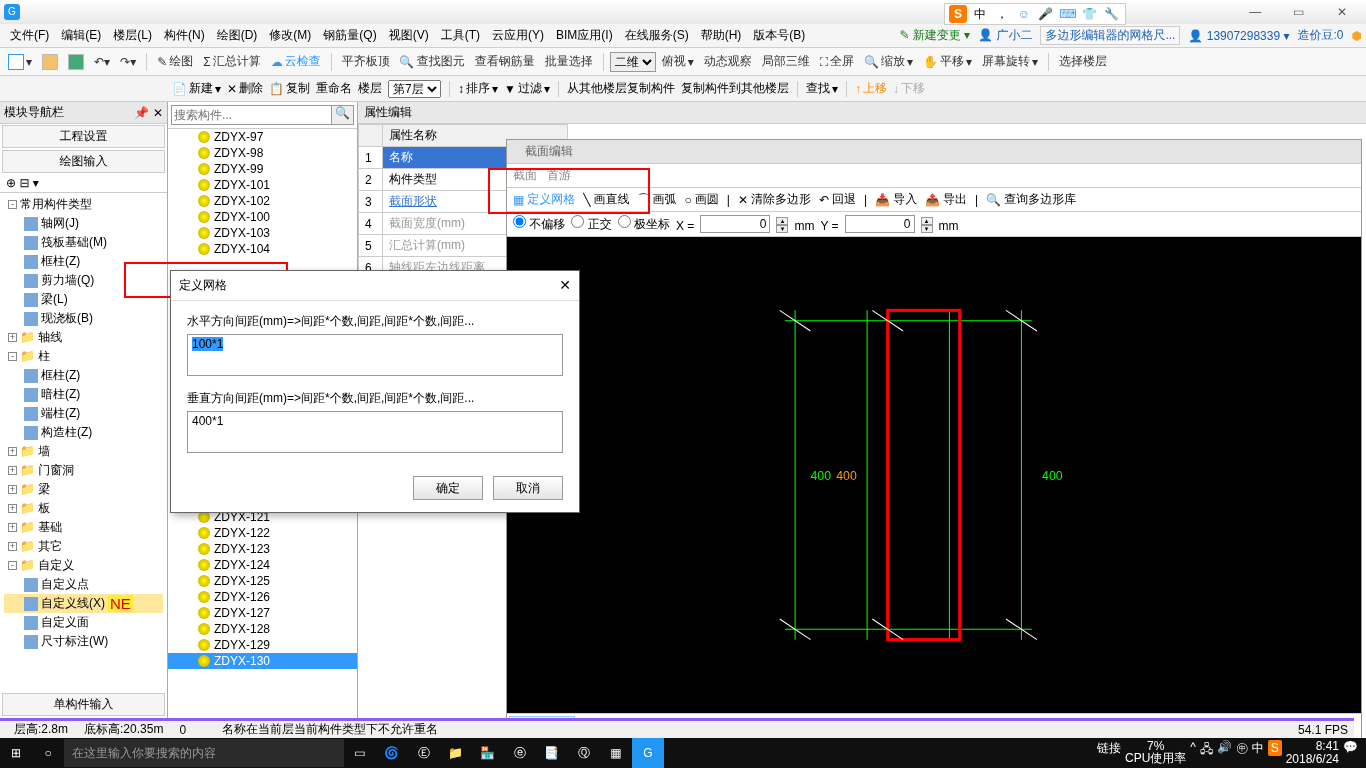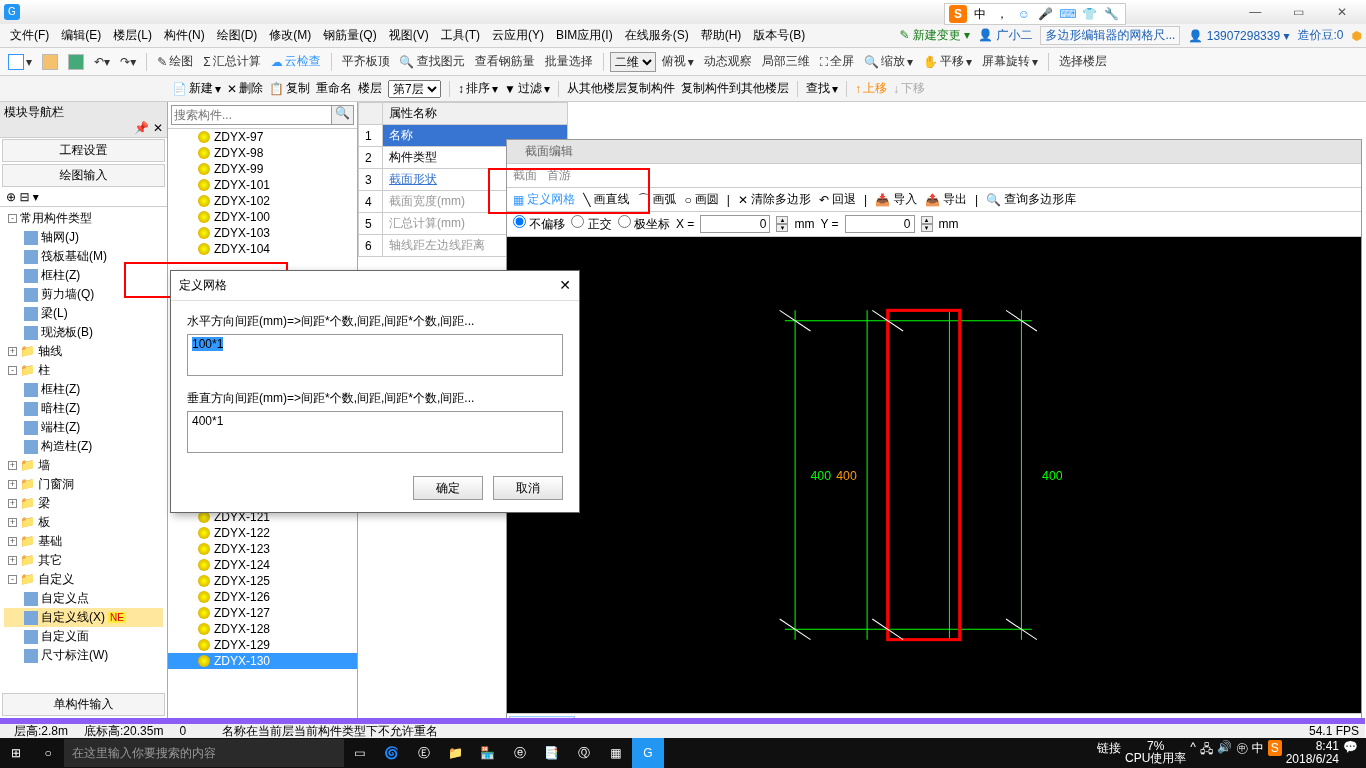--- a/index.html
+++ b/index.html
@@ -17,30 +17,30 @@
 
 .toolbar { height: 28px; background: #f8f8f8; border-bottom:1px solid #d0d0d0; display:flex; align-items:center; padding:0 4px; gap:2px; color:#333;}
 .toolbar .sep { width:1px; height:18px; background:#ccc; margin:0 4px;}
 .toolbar .tb { padding:0 4px; display:flex; align-items:center; gap:2px; white-space:nowrap;}
 .toolbar .ico { width:16px; height:16px; display:inline-block; background:#ddd; border:1px solid #bbb;}
 .toolbar select { font-size:12px; height:20px; border:1px solid #999;}
 
 .main { display:flex; height: 640px; }
 
 .nav-panel { width: 168px; border-right:1px solid #aaa; background:#fff; display:flex; flex-direction:column;}
-.nav-panel .hdr { background:#e8e8e8; border-bottom:1px solid #ccc; padding:2px 4px; display:flex; flex-direction:column;}
+.nav-panel .hdr { background:#e8e8e8; border-bottom:1px solid #ccc; padding:2px 4px; display:flex; align-items:center;}
 .nav-panel .hdr .pin { margin-left:auto; }
 .nav-panel .btn-row { border:1px solid #ccc; text-align:center; padding:2px; background:#f5f5f5; margin:1px 2px;}
 .nav-tree { flex:1; overflow:auto; padding:2px 4px; font-size:12px;}
 .nav-tree .node { white-space:nowrap; padding:1px 0 1px 12px; display:flex; align-items:center; gap:3px;}
 .nav-tree .node.l1{padding-left:4px;} .nav-tree .node.l2{padding-left:20px;}
 .nav-tree .exp { width:9px; height:9px; border:1px solid #888; display:inline-block; text-align:center; line-height:7px; font-size:9px; color:#555;}
 .nav-tree .ticon{width:14px;height:14px;display:inline-block;background:#7aa7d9;}
 .nav-tree .sel { background:#ffe89e; }
-.nav-tree .new-badge{background:#ffeb3b;color:#d00;font-size:10px;padding:0 2px;}
+.nav-tree .new-badge{background:#ffeb3b;color:#d00;font-size:15px;padding:0 2px;}
 
 .list-panel { width: 190px; border-right:1px solid #aaa; background:#fff; display:flex; flex-direction:column;}
 .list-panel .searchrow{display:flex;padding:3px;border-bottom:1px solid #ccc;}
 .list-panel .searchrow input{flex:1;border:1px solid #999;padding:2px;}
 .list-panel .searchrow .sbtn{width:22px;border:1px solid #999;border-left:none;background:#eee;text-align:center;}
 .component-list{flex:1;overflow:auto;}
 .component-list .item{padding:1px 4px 1px 30px;white-space:nowrap;display:flex;align-items:center;gap:4px;}
 .component-list .item .cicon{width:12px;height:12px;background:radial-gradient(#ff0,#c90);border-radius:50%;}
 .component-list .item.sel{background:#3399ff;color:#fff;}
 
@@ -48,36 +48,36 @@
 .prop-title{background:#e8e8e8;border-bottom:1px solid #ccc;padding:2px 6px;}
 .prop-table{border-collapse:collapse;width:100%;}
 .prop-table td,.prop-table th{border:1px solid #ccc;padding:2px 6px;font-size:12px;text-align:left;}
 .prop-table th{background:#f0f0f0;font-weight:normal;text-align:left;}
 .prop-table tr.selected td:nth-child(2){background:#3874d1;color:#fff;}
 .prop-table .link{color:#3874d1;text-decoration:underline;}
 
 .section-editor{position:absolute;left:506px;top:139px;right:4px;bottom:4px;background:#fff;border:1px solid #999;display:flex;flex-direction:column;}
 .section-editor .se-title{background:#e4e4e4;padding:3px 18px;border-bottom:1px solid #ccc;color:#666;}
 .section-editor .se-tb{display:flex;align-items:center;padding:3px 6px;gap:8px;border-bottom:1px solid #ccc;flex-wrap:wrap;}
-.section-editor .se-tb2{display:flex;align-items:center;padding:3px 6px;gap:6px;border-bottom:1px solid #ccc;}
+.section-editor .se-tb2{display:flex;align-items:flex-end;padding:3px 6px;gap:6px;border-bottom:1px solid #ccc;}
 .section-editor .se-tb .tbitem,.section-editor .se-tb2 .tbitem{display:flex;align-items:center;gap:3px;}
 .section-editor .coord-in{width:70px;text-align:right;border:1px solid #999;padding:1px 3px;}
 .section-editor .spinner{width:12px;display:inline-flex;flex-direction:column;}
 .section-editor .spinner span{height:8px;border:1px solid #999;font-size:7px;text-align:center;line-height:6px;background:#eee;}
 .canvas{flex:1;background:#000;position:relative;overflow:hidden;}
 .canvas svg{width:100%;height:100%;}
 .canvas-footer{display:flex;align-items:center;border-top:1px solid #ccc;}
 .canvas-footer .dyn{border:1px solid #9cf;background:#eef;padding:2px 8px;margin:2px;}
 .canvas-footer .coords{padding:2px 8px;color:#333;}
 
 .list-toolbar{height:26px;background:#f4f4f4;border-bottom:1px solid #ccc;display:flex;align-items:center;padding:0 4px;gap:6px;white-space:nowrap;overflow:hidden;}
 .list-toolbar .tb{display:flex;align-items:center;gap:2px;}
 .list-toolbar .sep{width:1px;height:16px;background:#ccc;margin:0 2px;}
 
-.status-bar{position:absolute;bottom:30px;left:0;right:1px;height:20px;background:#f0f0f0;border-top:6px solid #8b5cf6;display:flex;align-items:center;padding:0 6px;font-size:12px;}
+.status-bar{position:absolute;bottom:30px;left:0;right:12px;height:20px;background:#f0f0f0;border-top:3px solid #8b5cf6;display:flex;align-items:center;padding:0 6px;font-size:12px;}
 .status-bar .seg{padding:0 8px;}
 .status-bar .fps{margin-left:auto;}
 
 .taskbar{position:absolute;bottom:0;left:0;right:0;height:30px;background:#101010;display:flex;align-items:center;color:#fff;}
 .taskbar .tb-ico{width:32px;height:30px;display:flex;align-items:center;justify-content:center;}
 .taskbar .search{flex:0 0 280px;background:#2a2a2a;height:28px;display:flex;align-items:center;padding:0 8px;color:#999;}
 .taskbar .tray{margin-left:auto;display:flex;align-items:flex-start;gap:4px;padding:0 8px;font-size:11px;}
 .taskbar .clock{text-align:right;line-height:13px;}
 
 .dialog{position:absolute;left:170px;top:270px;width:410px;background:#fff;border:1px solid #666;box-shadow:3px 3px 8px rgba(0,0,0,.3);}
@@ -267,20 +267,21 @@
         <div class="item "><span class="cicon"></span>ZDYX-125</div>
         <div class="item "><span class="cicon"></span>ZDYX-126</div>
         <div class="item "><span class="cicon"></span>ZDYX-127</div>
         <div class="item "><span class="cicon"></span>ZDYX-128</div>
         <div class="item "><span class="cicon"></span>ZDYX-129</div>
         <div class="item sel"><span class="cicon"></span>ZDYX-130</div>
       </div>
   </div>
 
   <div class="center">
+    <div class="prop-title">属性编辑</div>
     <table class="prop-table" style="max-width:210px">
       <tbody>
           <tr>
             <th style="width:24px"></th>
             <th>属性名称</th>
           </tr>
       </tbody>
         <tbody id="proprows">
           <tr class="selected">
             <td>1</td>

